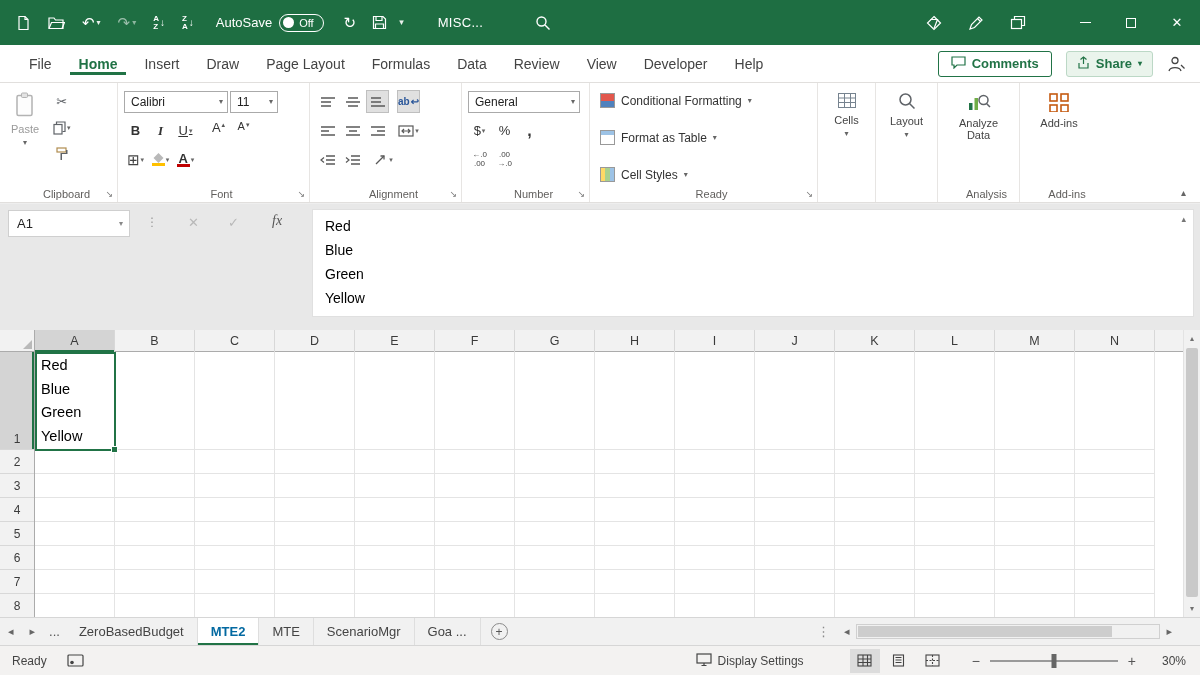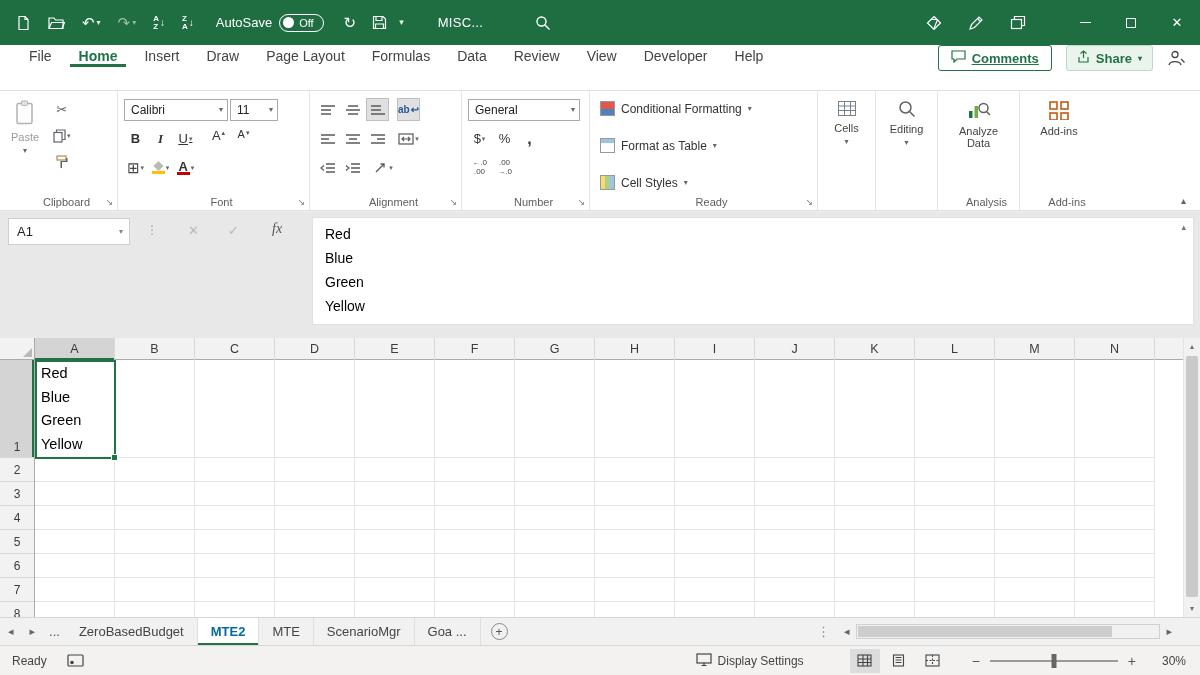--- a/index.html
+++ b/index.html
@@ -22,26 +22,26 @@
   .as-knob { width:11px; height:11px; border-radius:50%; background:#fff; }
   .tb-title { font-size:13px; margin-left:34px; letter-spacing:.3px; }
   .tb-search { margin-left:52px; }
   .tb-right { margin-left:auto; display:flex; align-items:center; gap:26px; }
   .win-controls { display:flex; height:45px; margin-left:10px; }
   .win-btn { width:46px; height:45px; display:flex; align-items:center; justify-content:center; font-size:13px; }
   .min-line { width:11px; height:1px; background:#fff; }
   .max-box { width:10px; height:10px; border:1px solid #fff; }
 
   
-  .menubar { height:46px; background:#fff; border-bottom:1px solid #e1dfdd; display:flex; align-items:flex-start; padding:0 14px 0 20px; flex:none; }
+  .menubar { height:38px; background:#fff; border-bottom:1px solid #e1dfdd; display:flex; align-items:center; padding:0 14px 0 20px; flex:none; }
   .menu-tabs { display:flex; align-items:stretch; gap:9px; }
   .menu-tab { display:flex; align-items:center; padding:0 9px; font-size:14px; color:#444; border-bottom:3px solid transparent; padding-top:3px; }
   .menu-tab.active { color:#217346; border-bottom-color:#217346; font-weight:bold; }
   .menubar-right { margin-left:auto; display:flex; align-items:center; gap:14px; }
-  .comments-btn { display:flex; align-items:center; gap:6px; border:1px solid #217346; border-radius:3px; padding:4px 12px; color:#217346; font-size:13px; font-weight:bold; background:#fff;text-decoration:underline; }
+  .comments-btn { display:flex; align-items:center; gap:6px; border:1px solid #217346; border-radius:3px; padding:4px 12px; color:#217346; font-size:13px; font-weight:bold; background:#fff; }
   .share-btn { display:flex; align-items:center; gap:6px; border:1px solid #bcd8c6; border-radius:3px; padding:4px 10px; color:#217346; font-size:13px; font-weight:bold; background:#eaf4ec; }
   .person-btn { display:flex; align-items:center; }
 
   
   .ribbon { height:120px; background:#fff; border-bottom:1px solid #e1dfdd; display:flex; position:relative; flex:none; }
   .group { position:relative; border-right:1px solid #e7e5e3; padding:5px 6px 18px 6px; flex:none; }
   .g-label { position:absolute; bottom:2px; left:16px; right:0; text-align:center; font-size:11px; color:#605e5c; }
   .launcher { position:absolute; bottom:3px; right:4px; font-size:9px; color:#7a7a7a; }
   .g-rows { display:flex; flex-direction:column; gap:2px; }
   .g-row { display:flex; align-items:center; gap:2px; height:27px; }
@@ -510,21 +510,21 @@
     </div>
 
     <div class="group" style="width:62px;">
       <div class="bigbtn">
         <span>
           <svg width="18" height="18" fill="none" stroke="#5f6368" stroke-width="1.5">
               <circle cx="7.5" cy="7.5" r="5.5"></circle>
               <path d="M11.5 11.5l5 5"></path>
             </svg>
         </span>
-        <span>Editing</span>
+        <span>Layout</span>
         <span class="chev">▾</span>
       </div>
     </div>
 
     <div class="group" style="width:82px;">
       <div class="bigbtn">
         <span>
           <svg width="24" height="20">
               <rect x="2" y="11" width="3.5" height="7" fill="#217346"></rect>
               <rect x="7.5" y="6" width="3.5" height="12" fill="#70ad47"></rect>

